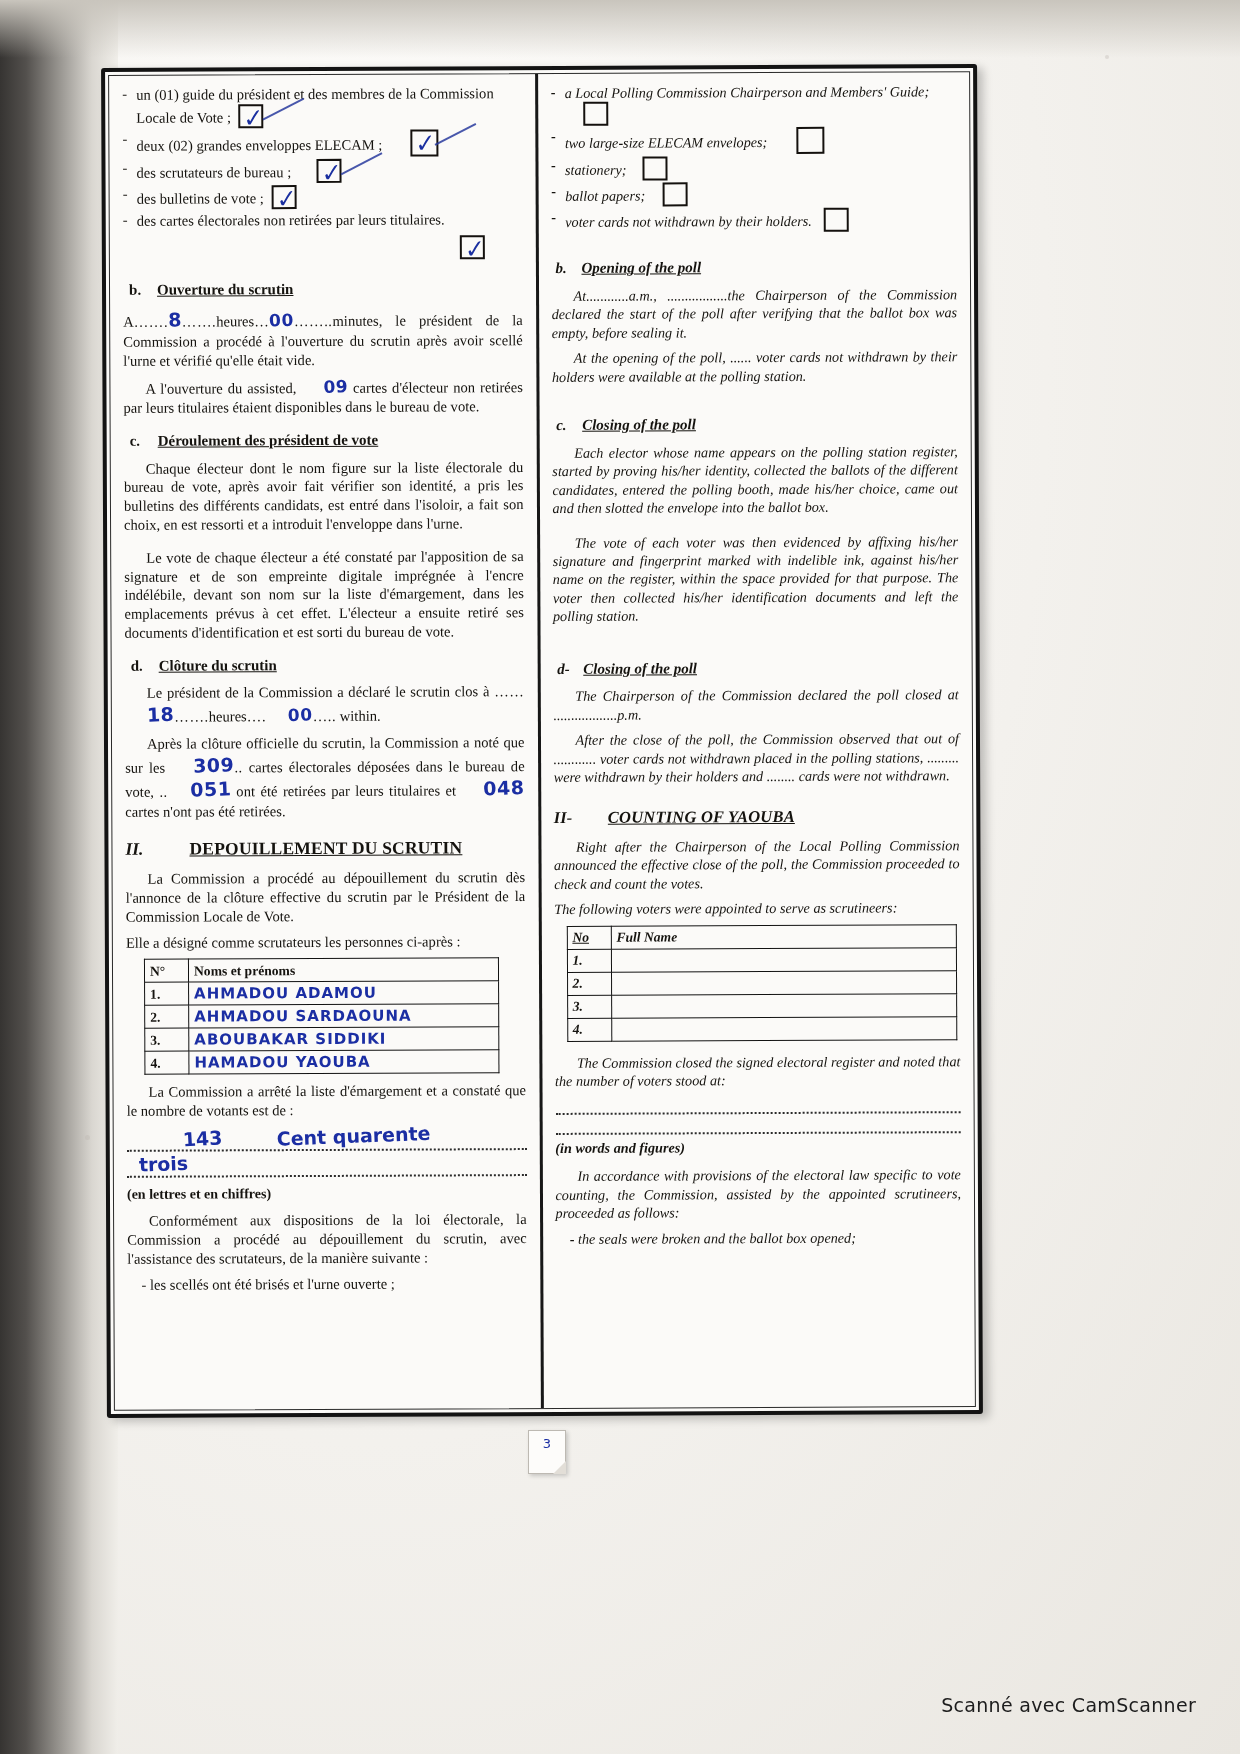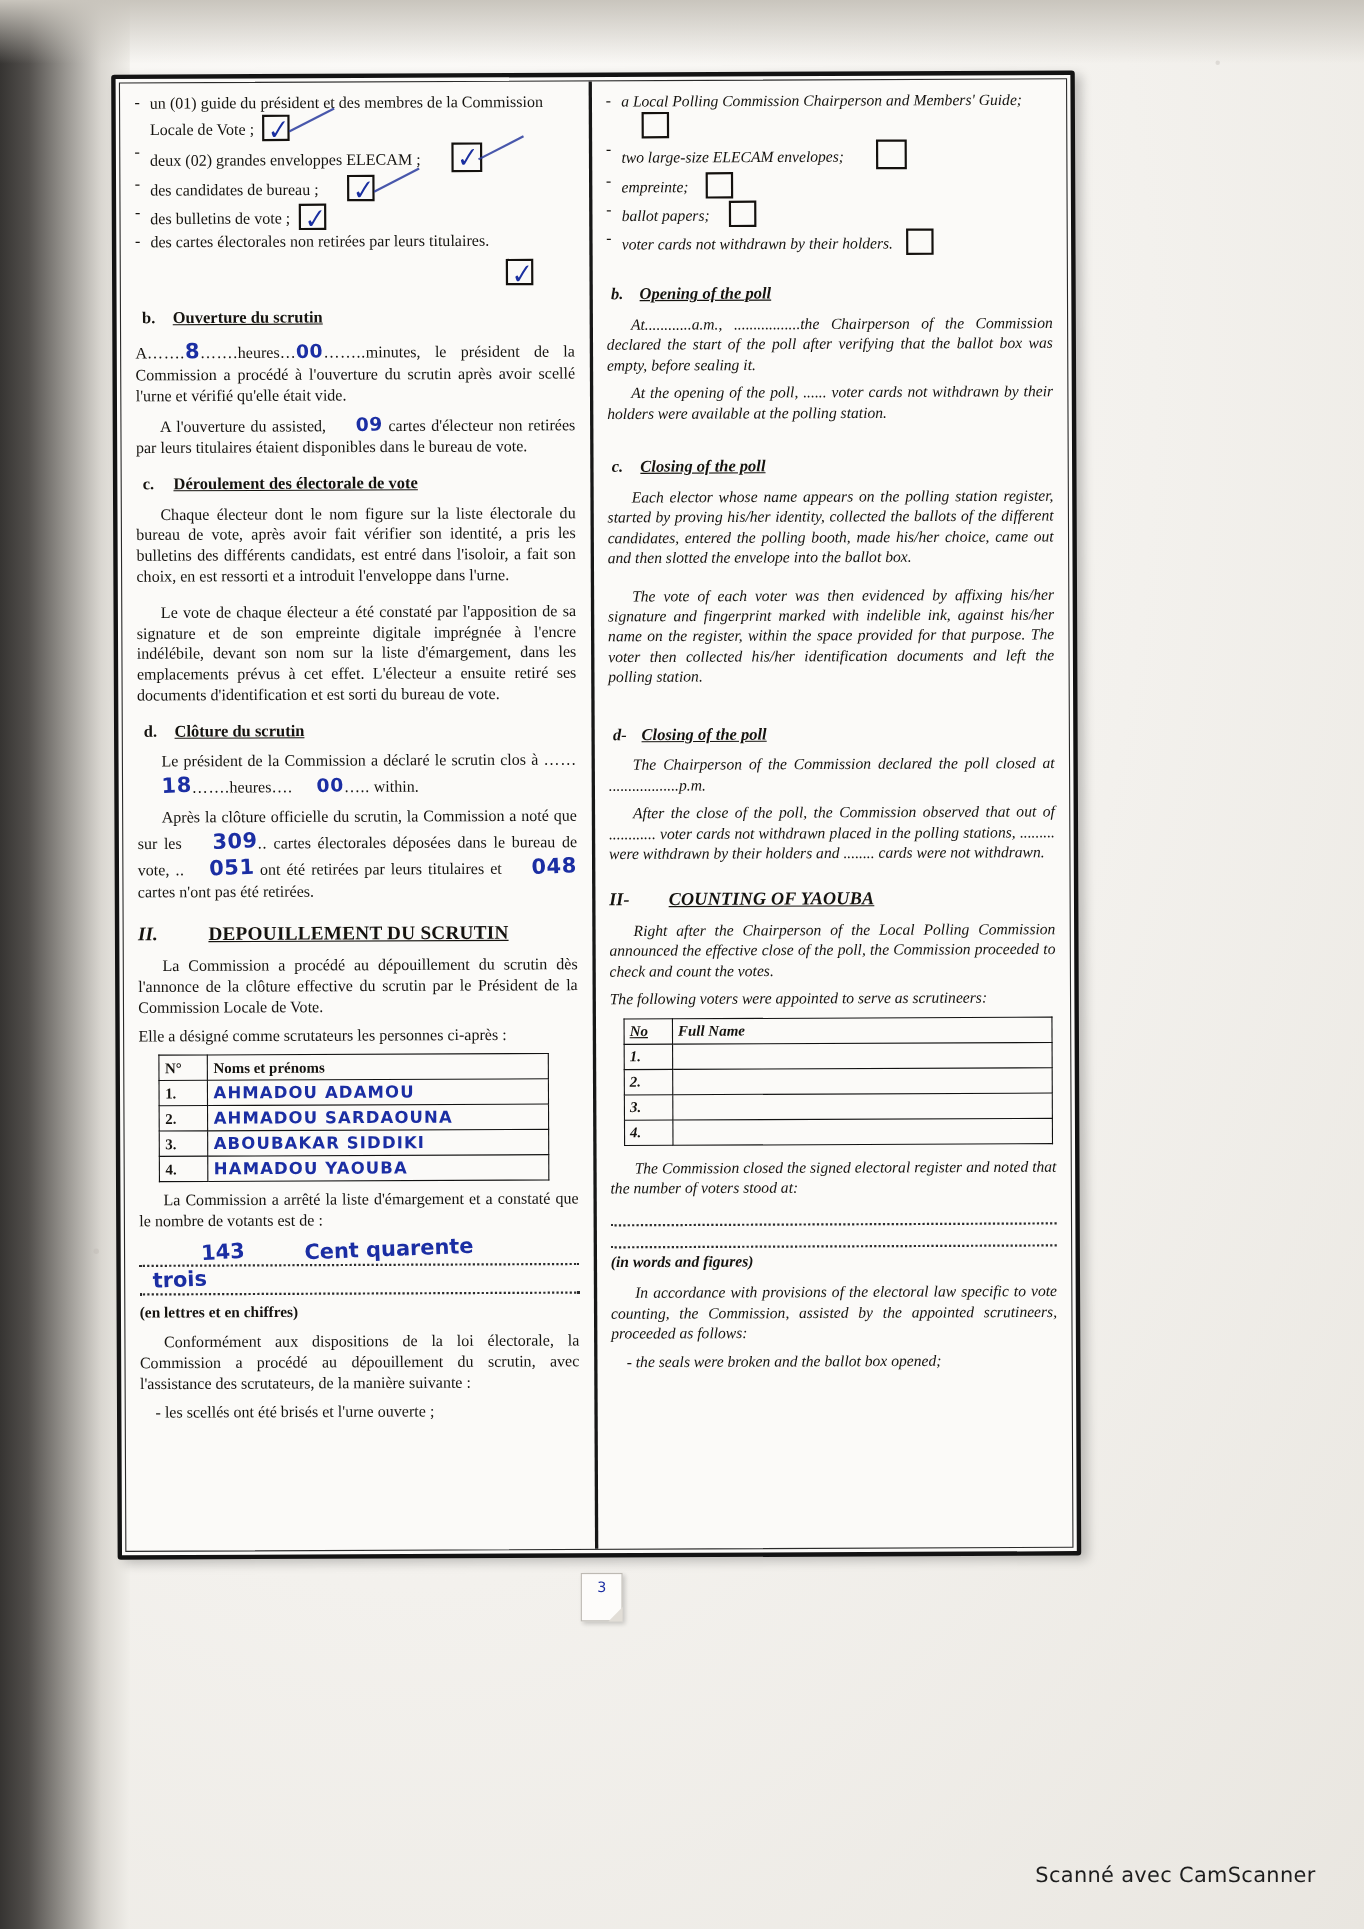--- a/index.html
+++ b/index.html
@@ -240,21 +240,21 @@
         <li>
           <span class="dash">-</span>
           <span>deux (02) grandes enveloppes ELECAM ;</span>
           <span class="cbox big" style="margin-left:24px;">
             <span class="tick">✓</span>
             <span class="tick-tail"></span>
           </span>
         </li>
         <li>
           <span class="dash">-</span>
-          <span>des candidates de bureau ;</span>
+          <span>des scrutateurs de bureau ;</span>
           <span class="cbox" style="margin-left:22px;">
             <span class="tick">✓</span>
             <span class="tick-tail"></span>
           </span>
         </li>
         <li>
           <span class="dash">-</span>
           <span>des bulletins de vote ;</span>
           <span class="cbox">
             <span class="tick">✓</span>
@@ -281,21 +281,21 @@
       </p>
 
       <p class="indent">
         <span>A l'ouverture du assisted,</span>
         <span class="hw hw-md">09</span>
         <span>cartes d'électeur non retirées par leurs titulaires étaient disponibles dans le bureau de vote.</span>
       </p>
 
       <h3 class="sec">
         <span class="lbl">c.</span>
-        <span class="ttl">Déroulement des électorale de vote</span>
+        <span class="ttl">Déroulement des président de vote</span>
       </h3>
       <p class="indent">Chaque électeur dont le nom figure sur la liste électorale du bureau de vote, après avoir fait vérifier son identité, a pris les bulletins des différents candidats, est entré dans l'isoloir, a fait son choix, en est ressorti et a introduit l'enveloppe dans l'urne.</p>
       <p class="indent" style="margin-top:14px;">Le vote de chaque électeur a été constaté par l'apposition de sa signature et de son empreinte digitale imprégnée à l'encre indélébile, devant son nom sur la liste d'émargement, dans les emplacements prévus à cet effet. L'électeur a ensuite retiré ses documents d'identification et est sorti du bureau de vote.</p>
 
       <h3 class="sec">
         <span class="lbl">d.</span>
         <span class="ttl">Clôture du scrutin</span>
       </h3>
       <p class="indent">
         <span>Le président de la Commission a déclaré le scrutin clos à</span> <span class="dots">……</span><span class="hw hw-lg">18</span><span class="dots">…….</span><span>heures</span><span class="dots">….</span><span class="hw hw-md">00</span><span class="dots">…..</span> <span>within.</span>
@@ -365,21 +365,21 @@
           <span>a Local Polling Commission Chairperson and Members' Guide;</span>
           <span class="cbox" style="margin-left:18px;"></span>
         </li>
         <li>
           <span class="dash">-</span>
           <span>two large-size ELECAM envelopes;</span>
           <span class="cbox big" style="margin-left:26px;"></span>
         </li>
         <li>
           <span class="dash">-</span>
-          <span>empreinte;</span>
+          <span>stationery;</span>
           <span class="cbox" style="margin-left:12px;"></span>
         </li>
         <li>
           <span class="dash">-</span>
           <span>ballot papers;</span>
           <span class="cbox" style="margin-left:14px;"></span>
         </li>
         <li>
           <span class="dash">-</span>
           <span>voter cards not withdrawn by their holders.</span>

